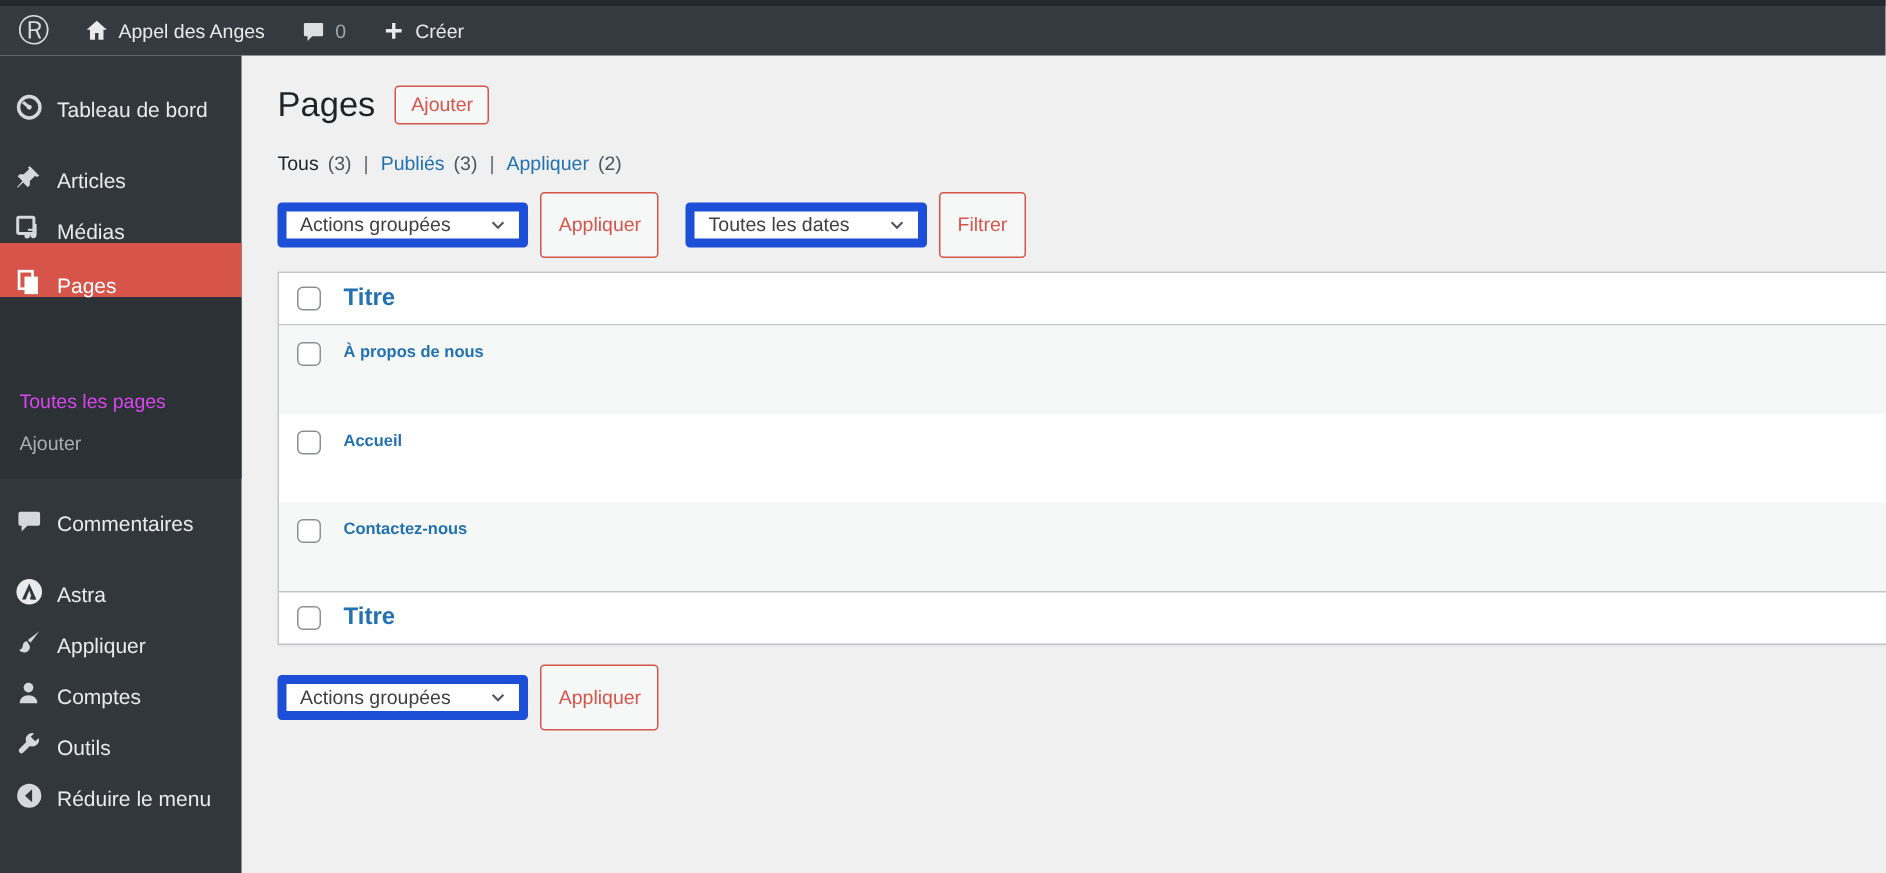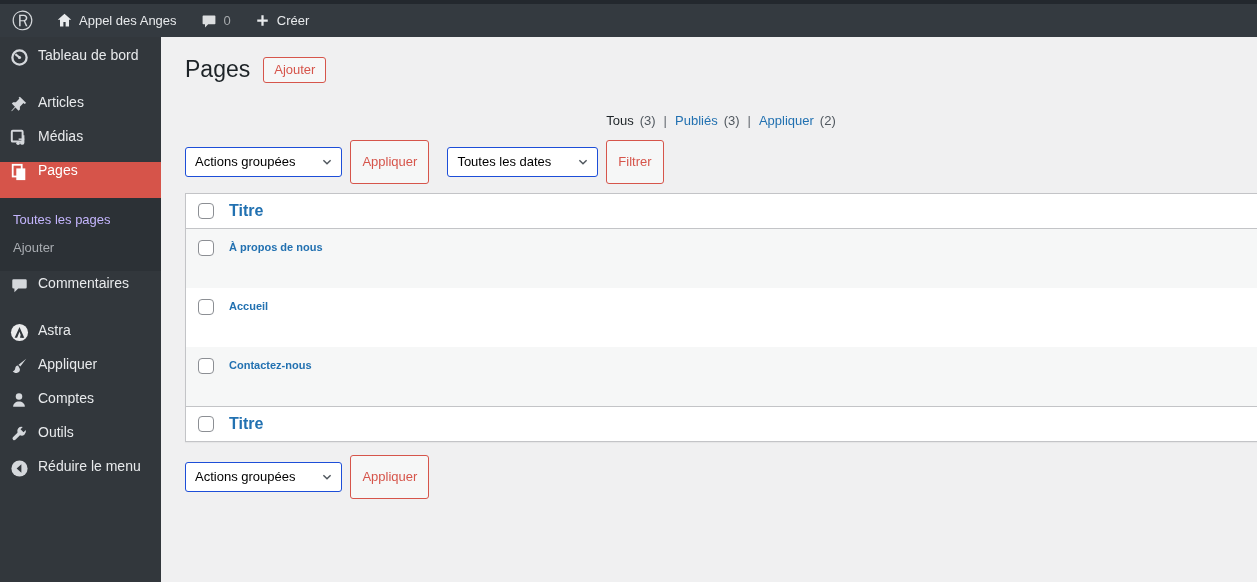--- a/index.html
+++ b/index.html
@@ -11,56 +11,56 @@
               background:#343a40; border-top:4px solid #23282e;
               display:flex; align-items:center; color:#e8eaec; font-size:13px; z-index:30; }
   .ab-item { display:flex; align-items:center; gap:7px; padding:0 12px; height:100%; cursor:pointer; }
   .ab-logo { font-size:21px; color:#d6d9dc; line-height:1; }
   .ab-icon svg { display:block; }
   .ab-count { color:#a7aaad; }
 
   
   .sidebar { position:absolute; left:0; top:37px; width:161px; height:545px;
              background:#32373c; color:#e8eaec; font-size:14px; z-index:20; }
-  .menu-item { position:relative; display:flex; align-items:flex-start; height:34px;
+  .menu-item { position:relative; display:flex; align-items:flex-end; height:34px;
                padding-left:9px; cursor:pointer; }
   .menu-item .mi-icon { width:20px; height:20px; margin-right:9px; display:flex;
                         align-items:center; justify-content:center; }
   .menu-item .mi-icon svg { display:block; }
   .menu-item.first { margin-top:10px; }
   .menu-sep { height:13px; }
   .menu-item.active { background:#d6544a; height:36px; color:#ffffff; }
   .menu-item.active::after { content:""; position:absolute; right:-8px; top:50%;
                margin-top:-8px; border:8px solid transparent; border-left-color:#d6544a; }
   .submenu { background:#2c3136; padding:7px 0 10px 0; }
   .submenu-item { height:28px; display:flex; align-items:center; padding-left:13px;
                   font-size:13px; color:#a9adb2; cursor:pointer; }
-  .submenu-item.current { color:#c4b5fd; }
+  .submenu-item.current { color:#d946ef;margin-top:48px; }
 
   
   .content { position:absolute; left:161px; top:37px; width:1096px; height:545px;
              background:#f0f0f1; padding:18px 0 0 24px; overflow:visible; }
   .page-head { display:flex; align-items:center; gap:13px; }
   .page-title { font-size:23px; font-weight:400; color:#1d2327; line-height:1.3; }
   .btn { display:inline-flex; align-items:center; justify-content:center;
          background:#f6f7f7; border:1px solid #d6554b; color:#d6554b;
          border-radius:3px; font-size:13px; cursor:pointer; }
   .btn.add { height:26px; padding:0 10px; }
   .btn.action { height:44px; padding:0 11px; }
 
-  .subsubsub { margin-top:28px; font-size:13px; display:flex; align-items:center; gap:6px;justify-content:center; }
+  .subsubsub { margin-top:16px; font-size:13px; display:flex; align-items:center; gap:6px; }
   .filter-link { color:#2271b1; cursor:pointer; }
   .filter-link.current { color:#1d2327; cursor:default; }
   .filter-count { color:#50575e; }
   .filter-sep { color:#646970; margin:0 2px; }
 
   .tablenav { margin-top:12px; display:flex; align-items:center; }
-  .wpselect { height:30px; background:#ffffff; border:1px solid #1d4ed8; border-radius:3px;
+  .wpselect { height:30px; background:#ffffff; border:6px solid #1d4ed8; border-radius:3px;
               display:inline-flex; align-items:center; padding:0 8px 0 9px; gap:26px;
-              font-size:13px; color:#000000; cursor:pointer; }
+              font-size:13px; color:#404040; cursor:pointer; }
   .wpselect .chev svg { display:block; }
   .gap8 { width:8px; } .gap18 { width:18px; }
 
   
   .list-table { margin-top:9px; width:1330px; background:#ffffff;
                 border:1px solid #c3c4c7; box-shadow:0 1px 1px rgba(0,0,0,.04); }
   .t-row { display:flex; align-items:flex-start; }
   .t-head, .t-foot { height:35px; align-items:center; }
   .t-head { border-bottom:1px solid #c3c4c7; }
   .t-foot { border-top:1px solid #c3c4c7; }

